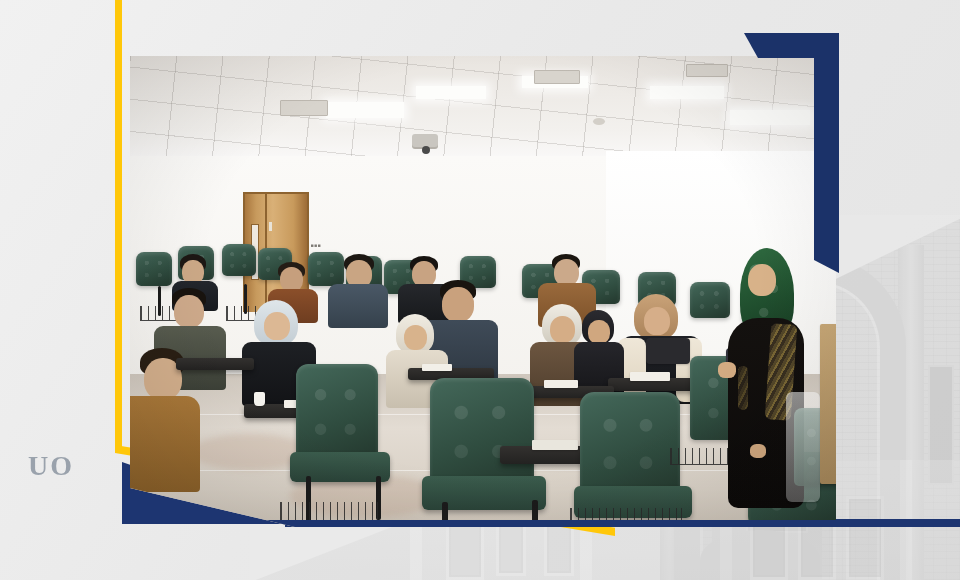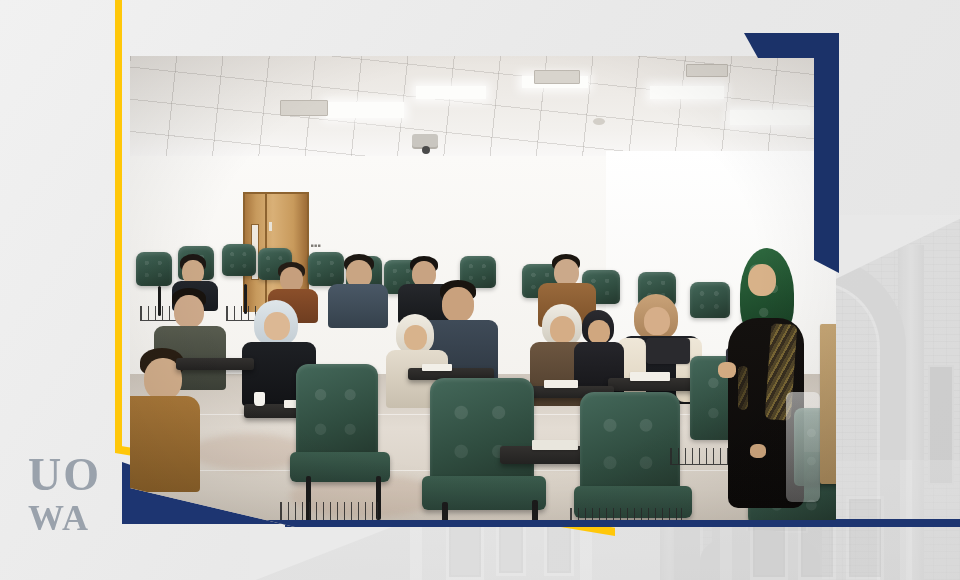--- a/index.html
+++ b/index.html
@@ -157,21 +157,21 @@
 
   .vignette{position:absolute;inset:0;pointer-events:none;
     background:radial-gradient(ellipse at 50% 45%, rgba(0,0,0,0) 55%, rgba(0,0,0,.12) 100%);}
   .photo-navybar{position:absolute;left:0;bottom:0;width:100%;height:7px;background:#1d3571;}
 
   
   .logo{position:absolute;left:28px;top:452px;width:92px;height:78px;
     color:#9aa2ac;user-select:none;}
   .logo-line{font-family:"Liberation Serif", serif;font-weight:700;letter-spacing:2px;
     line-height:1;}
-  .logo-top{font-size:46px;}
+  .logo-top{font-size:28px;}
   .logo-bot{font-size:36px;margin-top:2px;}
 </style>
 </head>
 <body>
 
 <div id="stage">
 
   <div class="bg-wash"></div>
 
   <div class="watermark">
@@ -404,16 +404,15 @@
     </div>
   </div>
 
   <div class="corner-bracket">
     <div class="cb-top"></div>
     <div class="cb-right"></div>
   </div>
 
   <div class="logo">
     <div class="logo-line logo-top">UO</div>
-    <div class="logo-line logo-bot">WA</div>
   </div>
 
 </div>
 
 </body></html>

